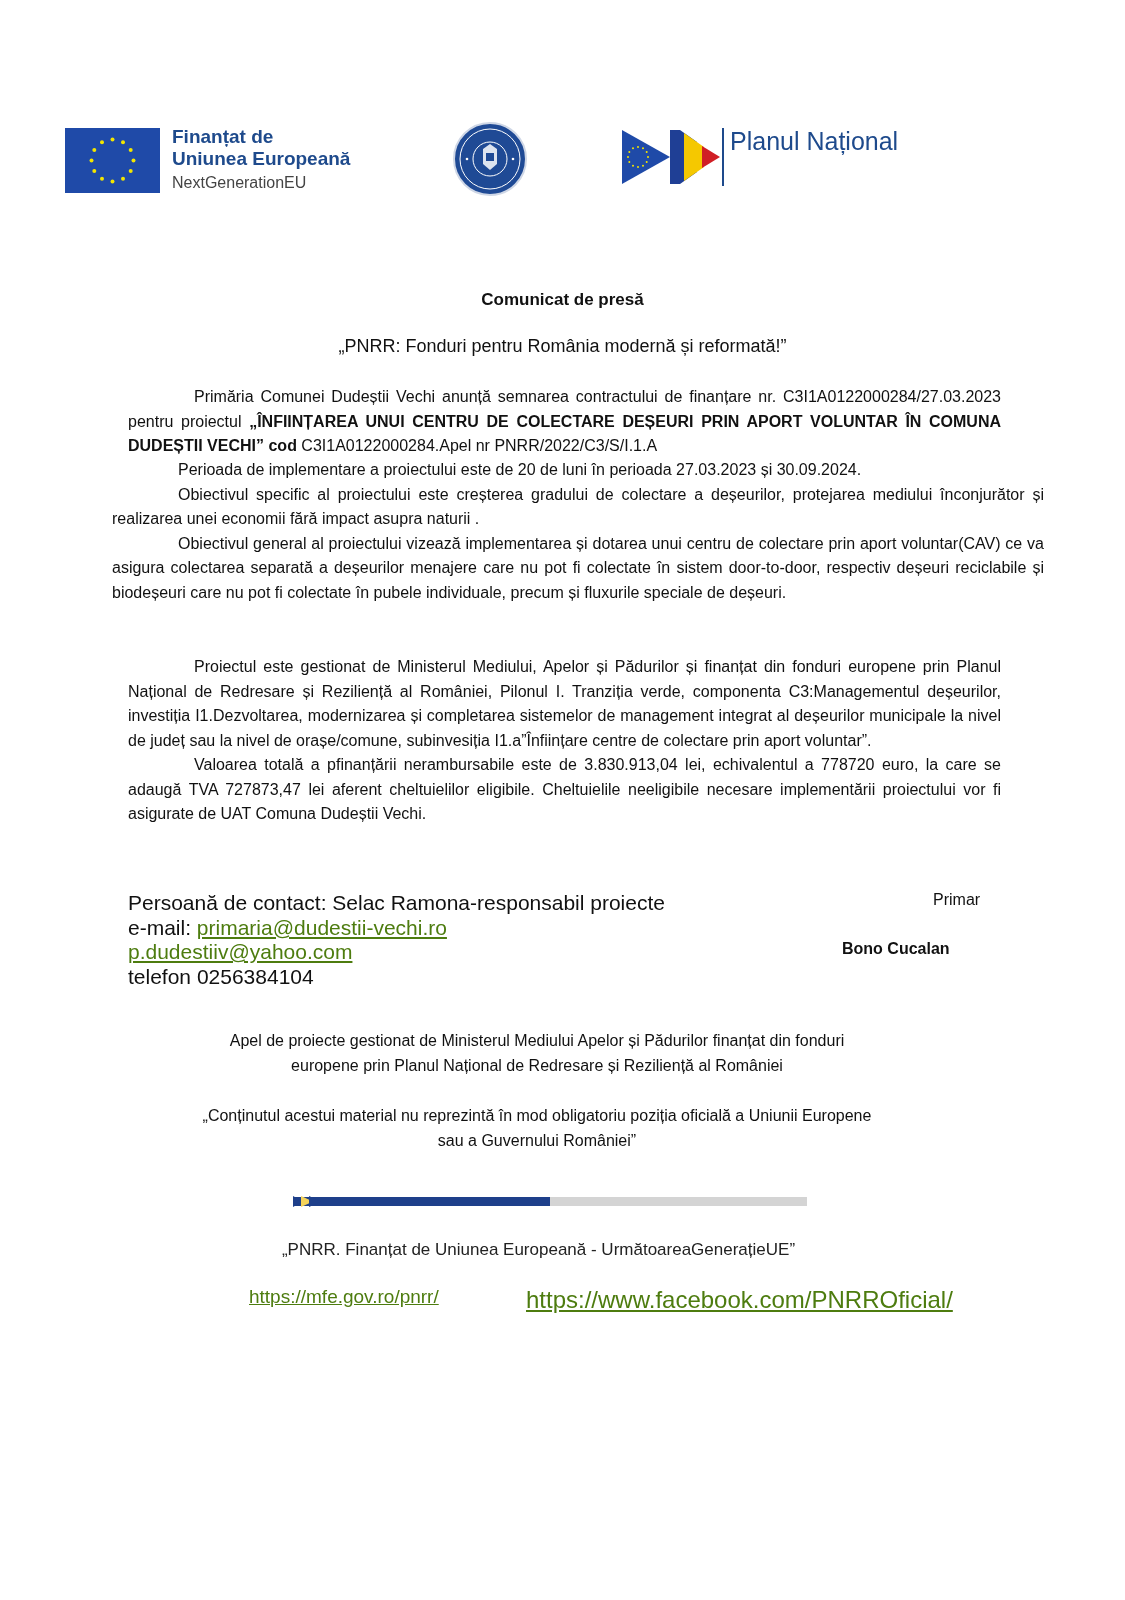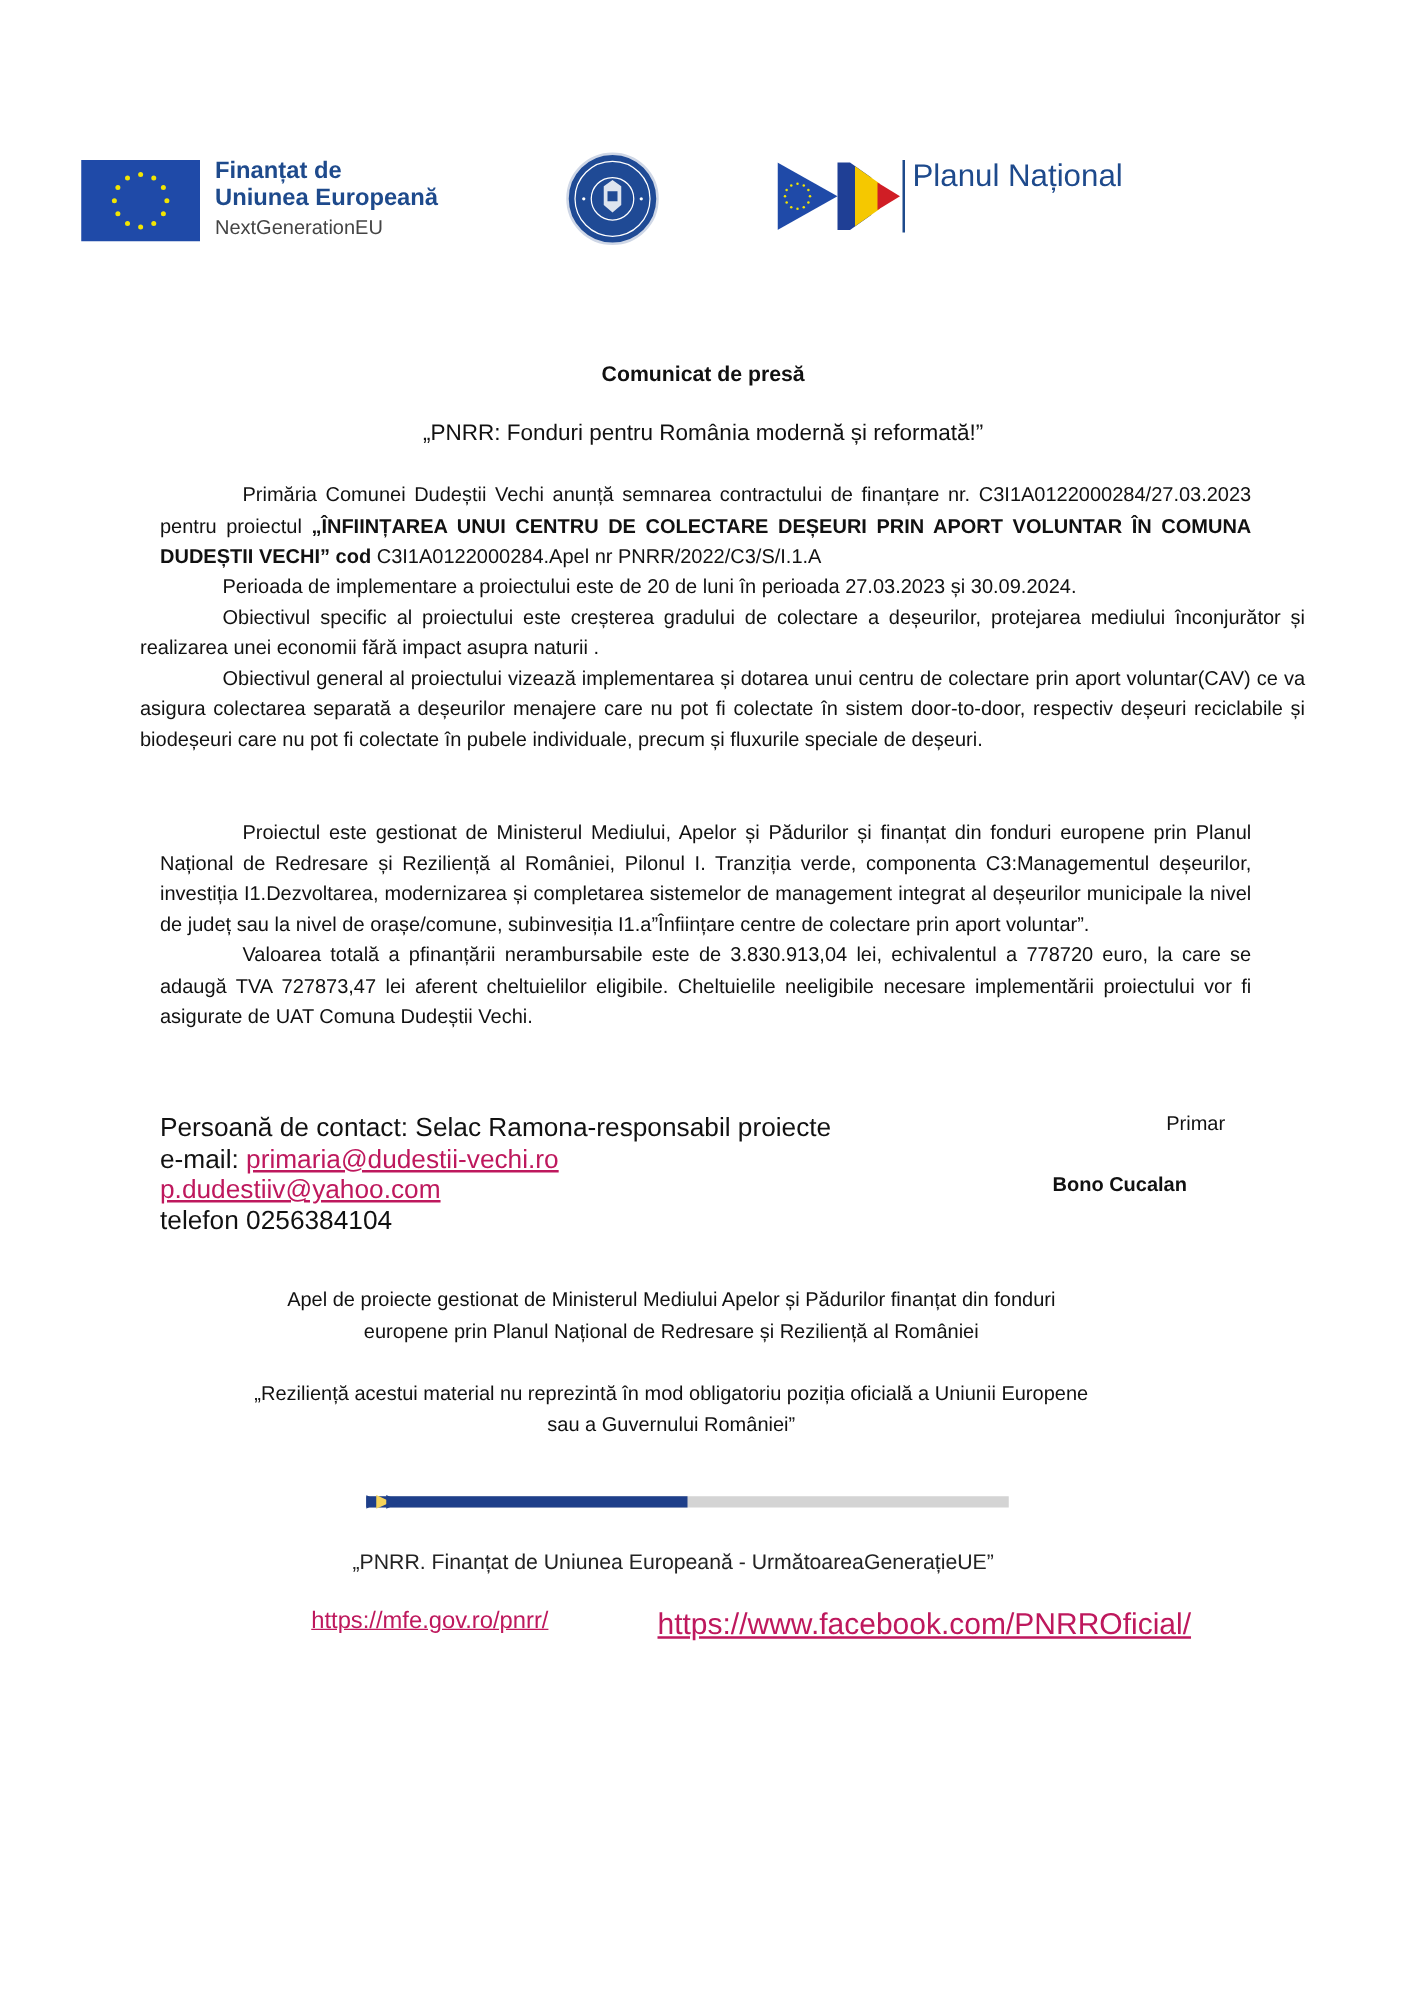--- a/index.html
+++ b/index.html
@@ -21,21 +21,21 @@
   
   .title { left: 0; width: 1125px; top: 290px; text-align: center; font-weight: bold; font-size: 17px; }
   .subtitle { left: 0; width: 1125px; top: 336px; text-align: center; font-size: 18px; }
   .para { font-size: 16px; line-height: 24.5px; text-align: justify; }
   .indent { text-indent: 66px; }
   .bold { font-weight: bold; }
   .p1 { left: 128px; top: 385px; width: 873px; }
   .p2 { left: 112px; top: 458px; width: 932px; }
   .p4 { left: 128px; top: 655px; width: 873px; }
   .contact { left: 128px; top: 891px; font-size: 21px; line-height: 24.5px; }
-  .link { color: #be185d; text-decoration: underline; }
+  .link { color: #4d7c0f; text-decoration: underline; }
   .mayor-title { left: 890px; top: 891px; font-weight: normal; font-size: 16px; margin-left: 43px; }
   .mayor-name { left: 842px; top: 940px; font-weight: bold; font-size: 16px; }
   .footnote { left: 0; width: 1074px; text-align: center; font-size: 16px; line-height: 24.5px; }
   .fn1 { top: 1029px; }
   .fn2 { top: 1104px; }
 
   .bar-wrap { left: 293px; top: 1195px; width: 514px; height: 12px; }
   .bar-bg { position: absolute; left: 0; top: 2px; width: 100%; height: 9px; background: #d4d4d4; }
   .bar-fill { position: absolute; left: 0; top: 2px; height: 9px; background: #1e3f8a; }
   .bar-arrow { position: absolute; left: 0; top: 0; }
@@ -134,21 +134,21 @@
 </div>
 
 <div class="abs mayor-title">Primar</div>
 <div class="abs mayor-name">Bono Cucalan</div>
 
 <div class="abs footnote fn1">
   <div>Apel de proiecte gestionat de Ministerul Mediului Apelor și Pădurilor finanțat din fonduri</div>
   <div>europene prin Planul Național de Redresare și Reziliență al României</div>
 </div>
 <div class="abs footnote fn2">
-  <div>„Reziliență acestui material nu reprezintă în mod obligatoriu poziția oficială a Uniunii Europene</div>
+  <div>„Conținutul acestui material nu reprezintă în mod obligatoriu poziția oficială a Uniunii Europene</div>
   <div>sau a Guvernului României”</div>
 </div>
 
 <div class="abs bar-wrap">
   <div class="bar-bg"></div>
   <div class="bar-fill" id="bar-fill" style="width: 50%;"></div>
   <svg class="bar-arrow" width="34" height="13" viewBox="0 0 34 13">
     <polygon points="0,1 0,12 10,6.5" fill="#1e3f8a"></polygon>
     <polygon points="8,1 20,6.5 8,12" fill="#f5d35a"></polygon>
     <polygon points="16,1 28,6.5 16,12" fill="#1e3f8a"></polygon>

